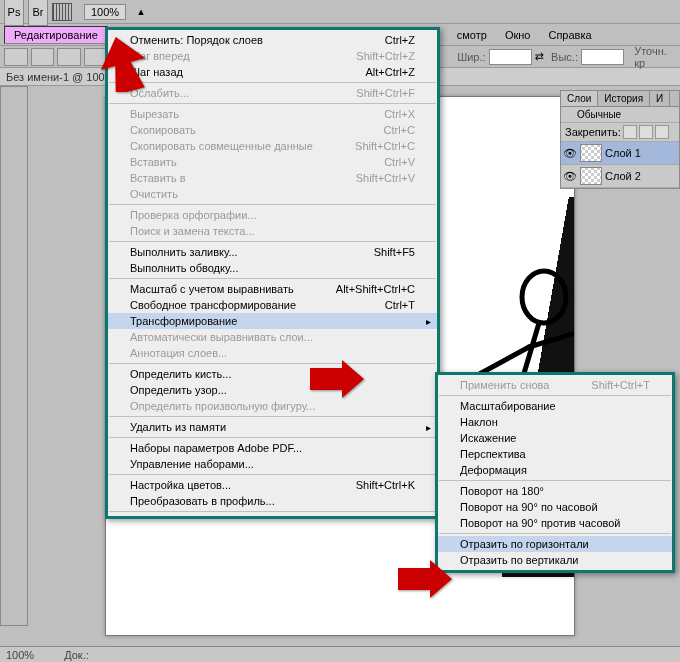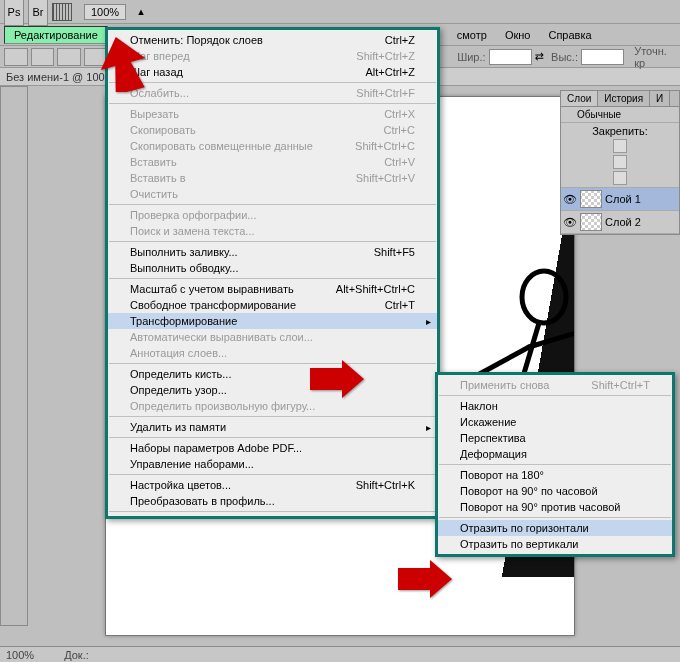--- a/index.html
+++ b/index.html
@@ -5,21 +5,21 @@
 * { margin:0; padding:0; box-sizing:border-box; font-family:Tahoma,Arial,sans-serif; font-size:11px; }
 body { background:#bfbfbf; width:680px; height:662px; overflow:hidden; position:relative; }
 
 .top-strip { background:#bfbfbf; height:24px; display:flex; align-items:center; padding:0 4px; gap:4px; border-bottom:1px solid #999; }
 .top-strip .icon-btn { width:20px; height:29px; background:#d0d0d0; border:1px solid #888; display:flex; align-items:center; justify-content:center; }
 .zoom-val { background:#d8d8d8; border:1px solid #888; padding:1px 6px; }
 .film-icon { width:20px; height:18px; border:1px solid #555; background:repeating-linear-gradient(to right,#555 0,#555 1px,transparent 1px,transparent 3px); position:relative; }
 
 .menubar { background:#bfbfbf; height:22px; display:flex; align-items:center; padding:0 4px; border-bottom:1px solid #999; }
 .menubar .menu-item { padding:2px 9px; cursor:default; }
-.menubar .menu-item.pressed { background:#86efac; border:1px inset #888; }
+.menubar .menu-item.pressed { background:#f0abfc; border:1px inset #888; }
 
 .options-bar { background:#bfbfbf; height:22px; display:flex; align-items:center; border-bottom:1px solid #999; padding:0 4px; gap:3px; }
 .options-bar .slot { width:26px; height:18px; background:#cdcdcd; border:1px solid #8a8a8a; display:inline-block; }
 .options-bar .lbl { color:#555; margin-left:4px; }
 .options-bar .field { width:48px; height:16px; background:#fff; border:1px solid #888; display:inline-block; }
 
 .doc-tab { background:#cdcdcd; height:18px; display:flex; align-items:center; padding:0 6px; border-bottom:1px solid #999; color:#333; }
 .doc-tab .close { margin-left:6px; font-weight:bold; }
 
 .workspace { position:absolute; top:86px; left:0; right:0; bottom:16px; background:#bfbfbf; }
@@ -43,21 +43,21 @@
 .menu .row.hassub { position:relative;text-align:center; }
 #edit-menu { left:105px; top:27px; width:335px; background:#eeeeee; }
 #transform-menu { left:435px; top:372px; width:240px; }
 
 
 .layers-panel { position:absolute; right:0; top:90px; width:120px; background:#c9c9c9; border:1px solid #8a8a8a; z-index:50; }
 .layers-panel .tabs { display:flex; background:#bbb; border-bottom:1px solid #8a8a8a; }
 .layers-panel .tab { padding:2px 6px; border-right:1px solid #8a8a8a; font-size:10px; }
 .layers-panel .tab.active { background:#c9c9c9; }
 .layers-panel .mode { padding:2px 16px; border-bottom:1px solid #aaa; font-size:10px; }
-.layers-panel .lock-row { padding:2px 4px; border-bottom:1px solid #aaa; font-size:10px; display:flex; align-items:center; gap:2px;flex-direction:column; }
+.layers-panel .lock-row { padding:2px 4px; border-bottom:1px solid #aaa; font-size:10px; display:flex; align-items:center; gap:2px; }
 .layers-panel .lock-row .mini { width:14px; height:14px; border:1px solid #999; background:#ddd; }
 .layers-panel .layer { display:flex; align-items:center; border-bottom:1px solid #aaa; padding:2px; gap:3px; }
 .layers-panel .layer.active { background:#a4b8db; }
 .layers-panel .eye { width:14px; height:14px; display:flex; align-items:center; justify-content:center; }
 .layers-panel .thumb { width:22px; height:18px; background:#fff; border:1px solid #888; }
 .layers-panel .thumb.checker { background:repeating-conic-gradient(#ccc 0% 25%,#fff 0% 50%) 50% / 6px 6px; }
 
 
 .red-arrow { position:absolute; z-index:400; pointer-events:none; }
 .red-arrow svg { width:100%; height:100%; filter:drop-shadow(1px 1px 1px rgba(0,0,0,0.4)); }
@@ -234,20 +234,23 @@
     <div class="sep"></div>
   </div>
 
 <div id="transform-menu" class="menu">
     <div class="row disabled">
       <span>Применить снова</span>
       <span class="shortcut">Shift+Ctrl+T</span>
     </div>
     <div class="sep"></div>
     <div class="row enabled">
+      <span>Масштабирование</span>
+    </div>
+    <div class="row enabled">
       <span>Наклон</span>
     </div>
     <div class="row enabled">
       <span>Искажение</span>
     </div>
     <div class="row enabled">
       <span>Перспектива</span>
     </div>
     <div class="row enabled">
       <span>Деформация</span>

